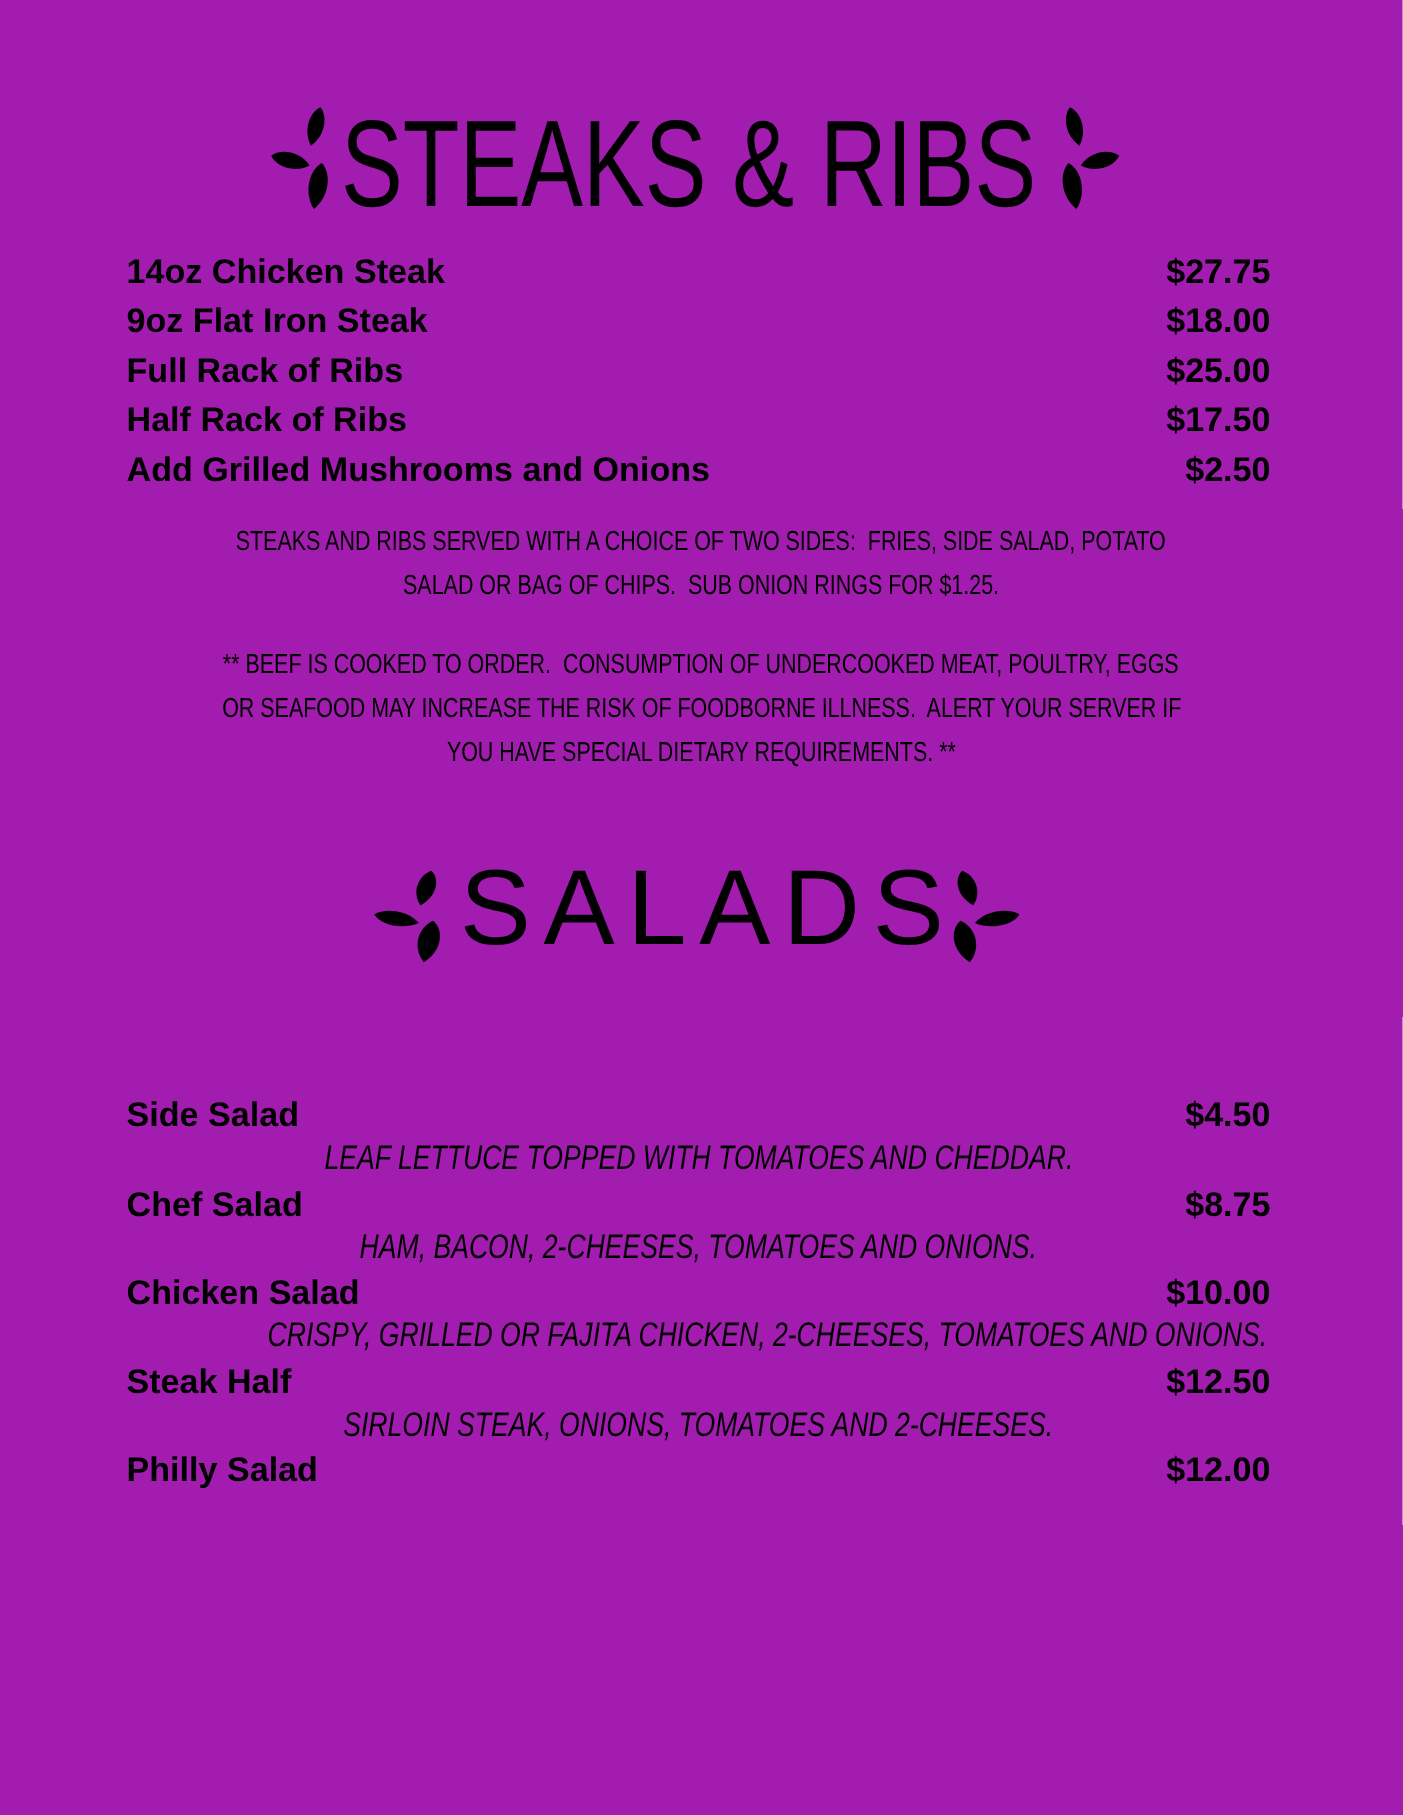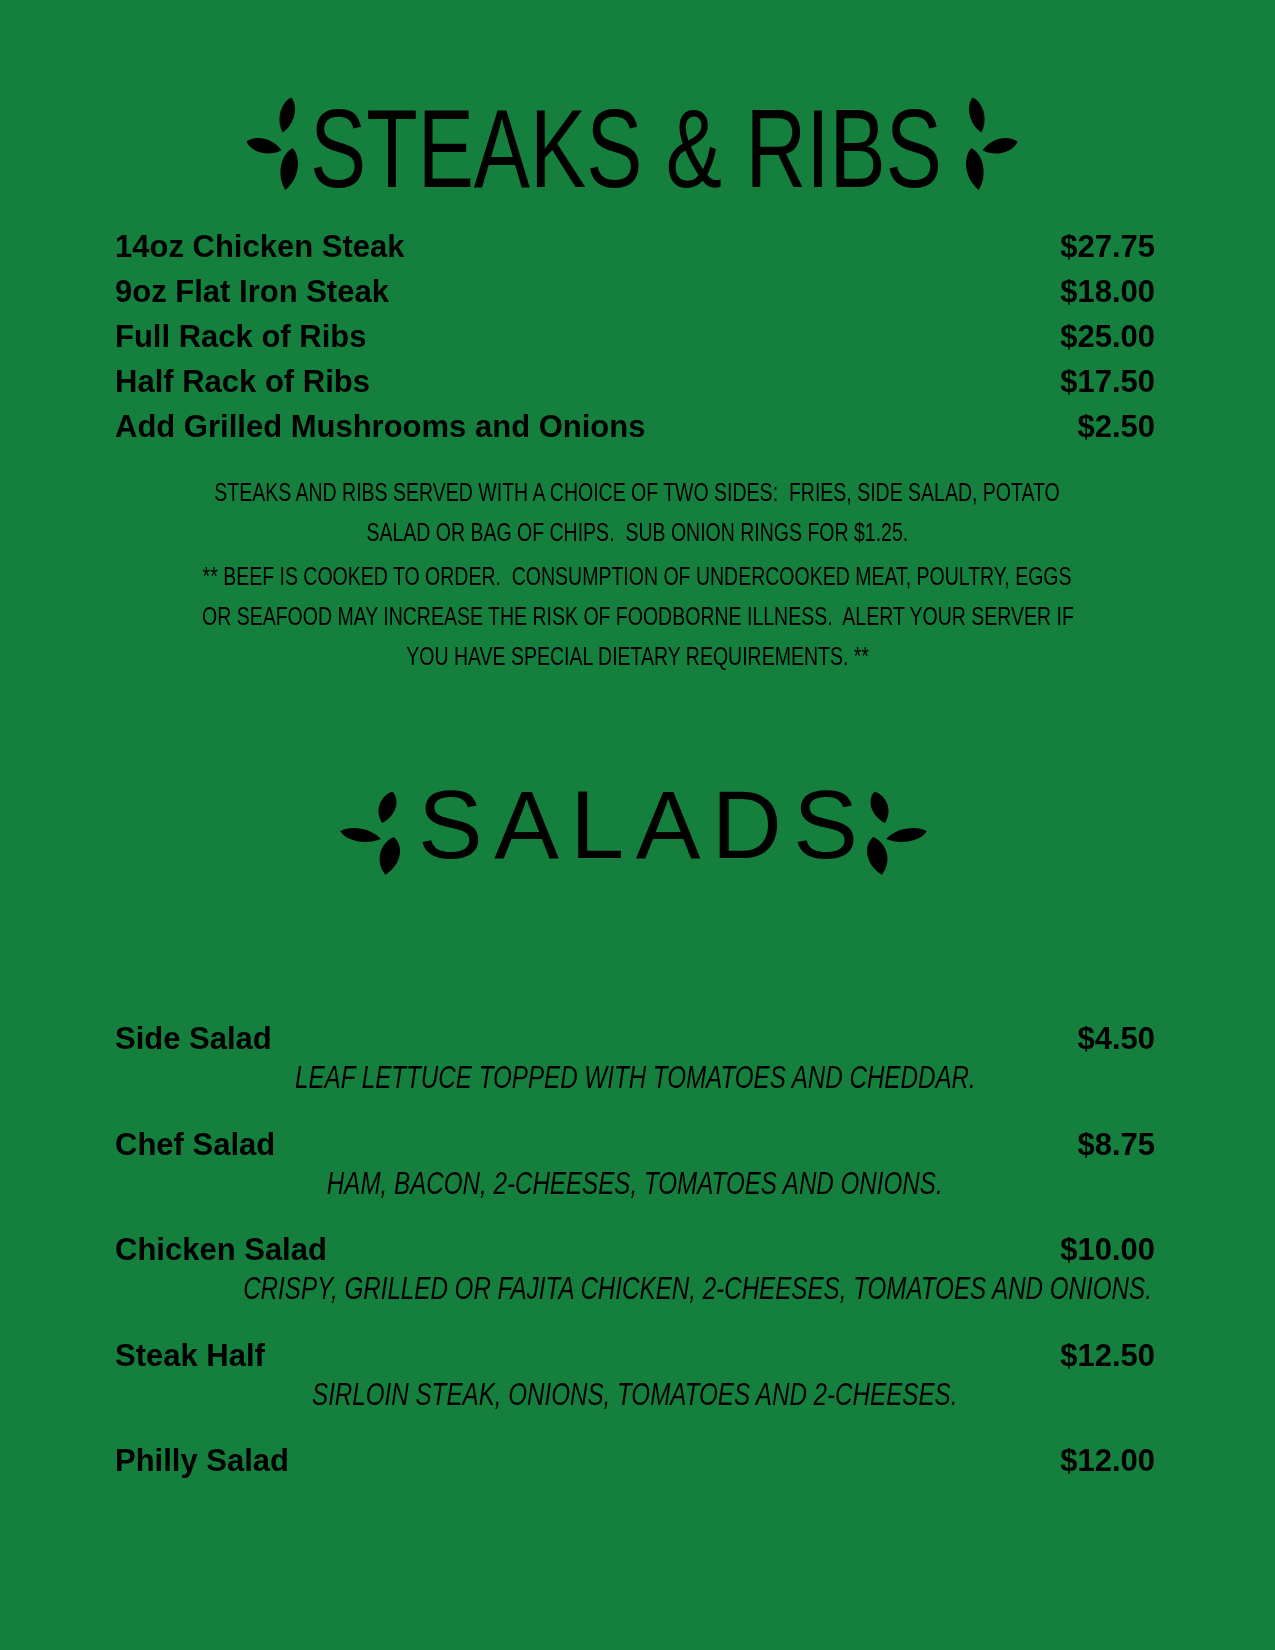--- a/index.html
+++ b/index.html
@@ -1,20 +1,20 @@
 <!DOCTYPE html>
 <html><head>
 <meta charset="utf-8">
 <style>
   html, body { margin: 0; padding: 0; background: #e8e8e8; }
   .page {
     position: relative;
     width: 1275px;
     height: 1650px;
-    background: #15803d;
+    background: #a21caf;
     color: #000000;
     font-family: "Liberation Sans", "DejaVu Sans", sans-serif;
     overflow: hidden;
     margin: 0 auto;
   }
   .heading-svg { position: absolute; left: 0; display: block; }
   #steaks-heading { top: 88px; }
   #salads-heading { top: 770px; }
   .heading-svg text {
     font-family: "Liberation Sans", "DejaVu Sans", sans-serif;
@@ -30,21 +30,21 @@
   .item-row {
     display: flex;
     justify-content: space-between;
     align-items: baseline;
     height: 45px;
     line-height: 45px;
     font-size: 31px;
     font-weight: bold;
     white-space: nowrap;
   }
-  .salad-item { height: 80.5px; margin-top: 25px; }
+  .salad-item { height: 80.5px; }
   .salad-item .item-row { height: 44px; line-height: 44px; }
   .item-desc {
     height: 36px;
     line-height: 34px;
     text-align: center;
     font-size: 31px;
     font-style: italic;
     white-space: nowrap;
   }
   .item-desc > span, .note-line > span {
@@ -54,21 +54,21 @@
     white-space: pre;
   }
   .note-block {
     position: absolute;
     left: 70px;
     width: 1135px;
     text-align: center;
     font-size: 25px;
   }
   #note-sides { top: 472px; }
-  #note-disclaimer { top: 556px; text-align: center; }
+  #note-disclaimer { top: 584px; text-align: center; }
   .note-line { line-height: 40px; white-space: nowrap; }
 </style>
 </head>
 <body>
 
 <div class="page">
 
   <svg id="steaks-heading" class="heading-svg" width="1275" height="112">
     <defs>
       <path id="petalA" d="M0,-18 C9,-11 10,7 0,18 C-10,7 -9,-11 0,-18 Z" fill="#000000"></path>

